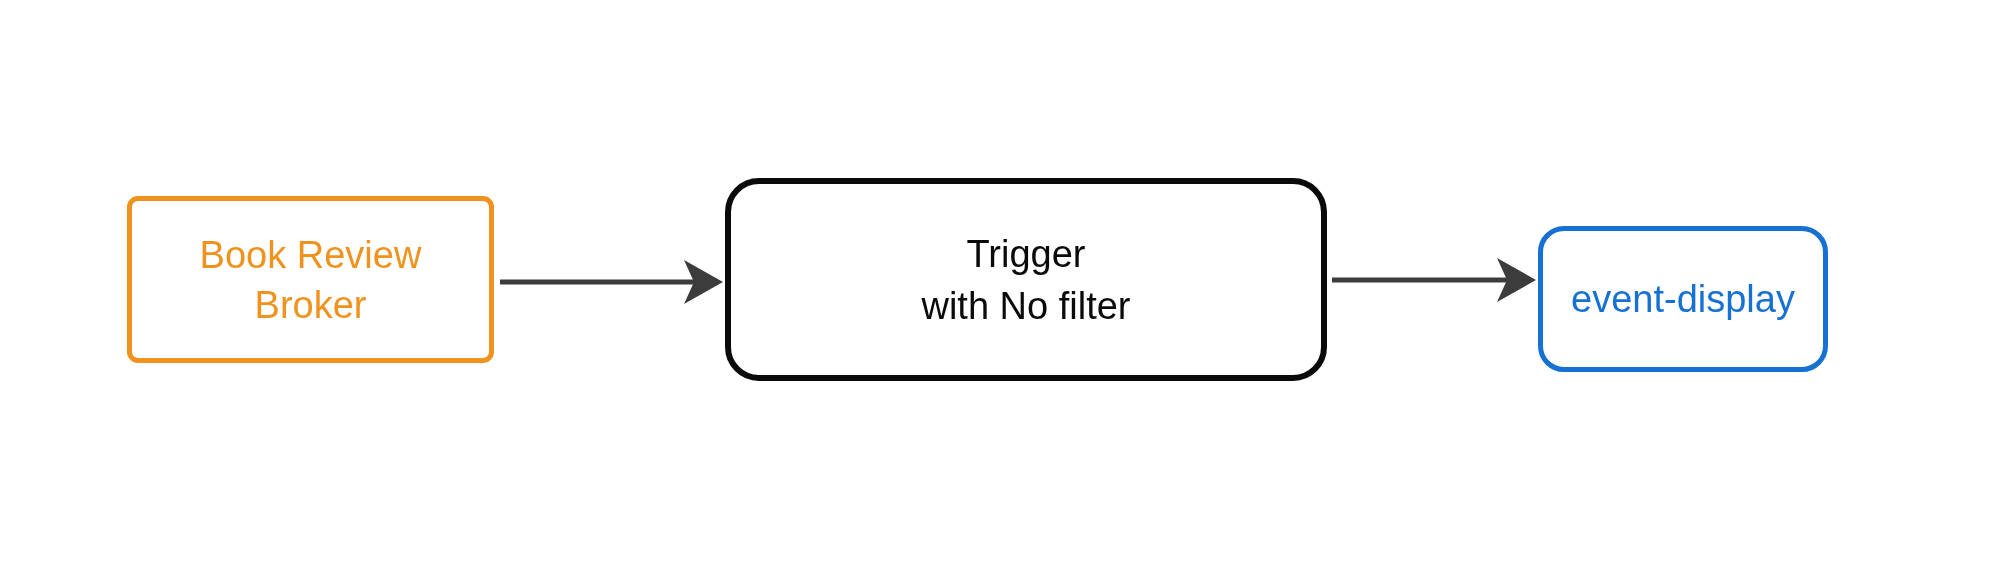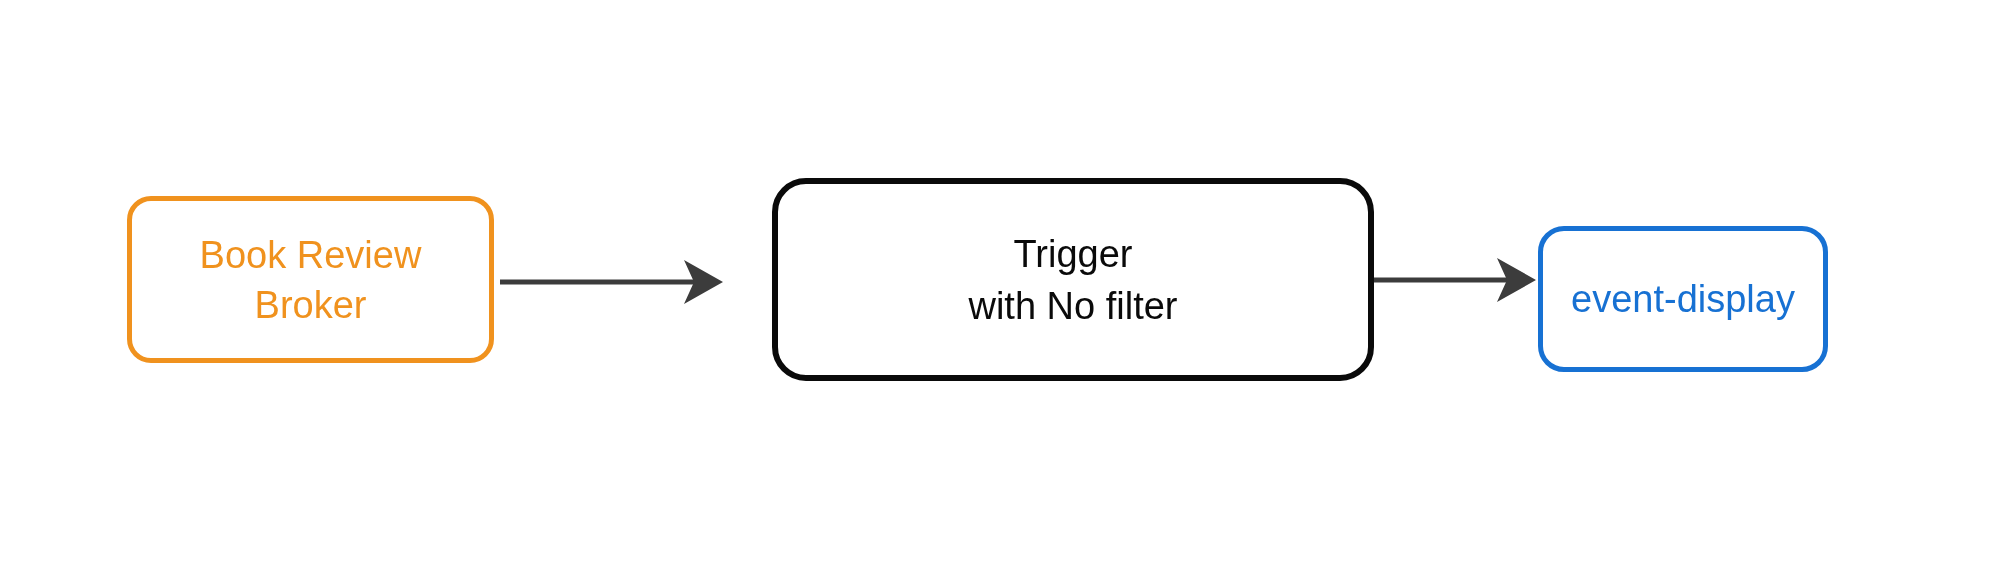--- a/index.html
+++ b/index.html
@@ -51,21 +51,20 @@
     line-height: 50px;
   }
   #node-trigger {
     left: 725px;
     top: 178px;
     width: 602px;
     height: 203px;
     border-width: 6px;
     border-radius: 34px;
     line-height: 52px;
-    margin-left: 47px;
   }
   #node-event {
     left: 1538px;
     top: 207px;
     width: 290px;
     height: 146px;
     border-width: 5px;
     border-radius: 26px;
     line-height: 48px;
   }
@@ -79,21 +78,21 @@
     <g>
       <line x1="500" y1="282" x2="695" y2="282"></line>
       <polygon points="684,260 723,282 684,304 694,282"></polygon>
     </g>
     <g>
       <line x1="1332" y1="280" x2="1508" y2="280"></line>
       <polygon points="1497,258 1536,280 1497,302 1507,280"></polygon>
     </g>
   </svg>
 
-  <div class="node" id="node-broker" style="border-color: rgb(240, 146, 30); color: rgb(240, 146, 30);">
+  <div class="node" id="node-broker" style="border-color: rgb(240, 146, 30); color: rgb(240, 146, 30); border-radius: 11px;">
     <span>Book Review
 Broker</span>
   </div>
 
   <div class="node" id="node-trigger" style="border-color: rgb(10, 10, 10); color: rgb(10, 10, 10);">
     <span>Trigger
 with No filter</span>
   </div>
 
   <div class="node" id="node-event" style="border-color: rgb(23, 113, 211); color: rgb(23, 113, 211); margin-top: 19px;">

